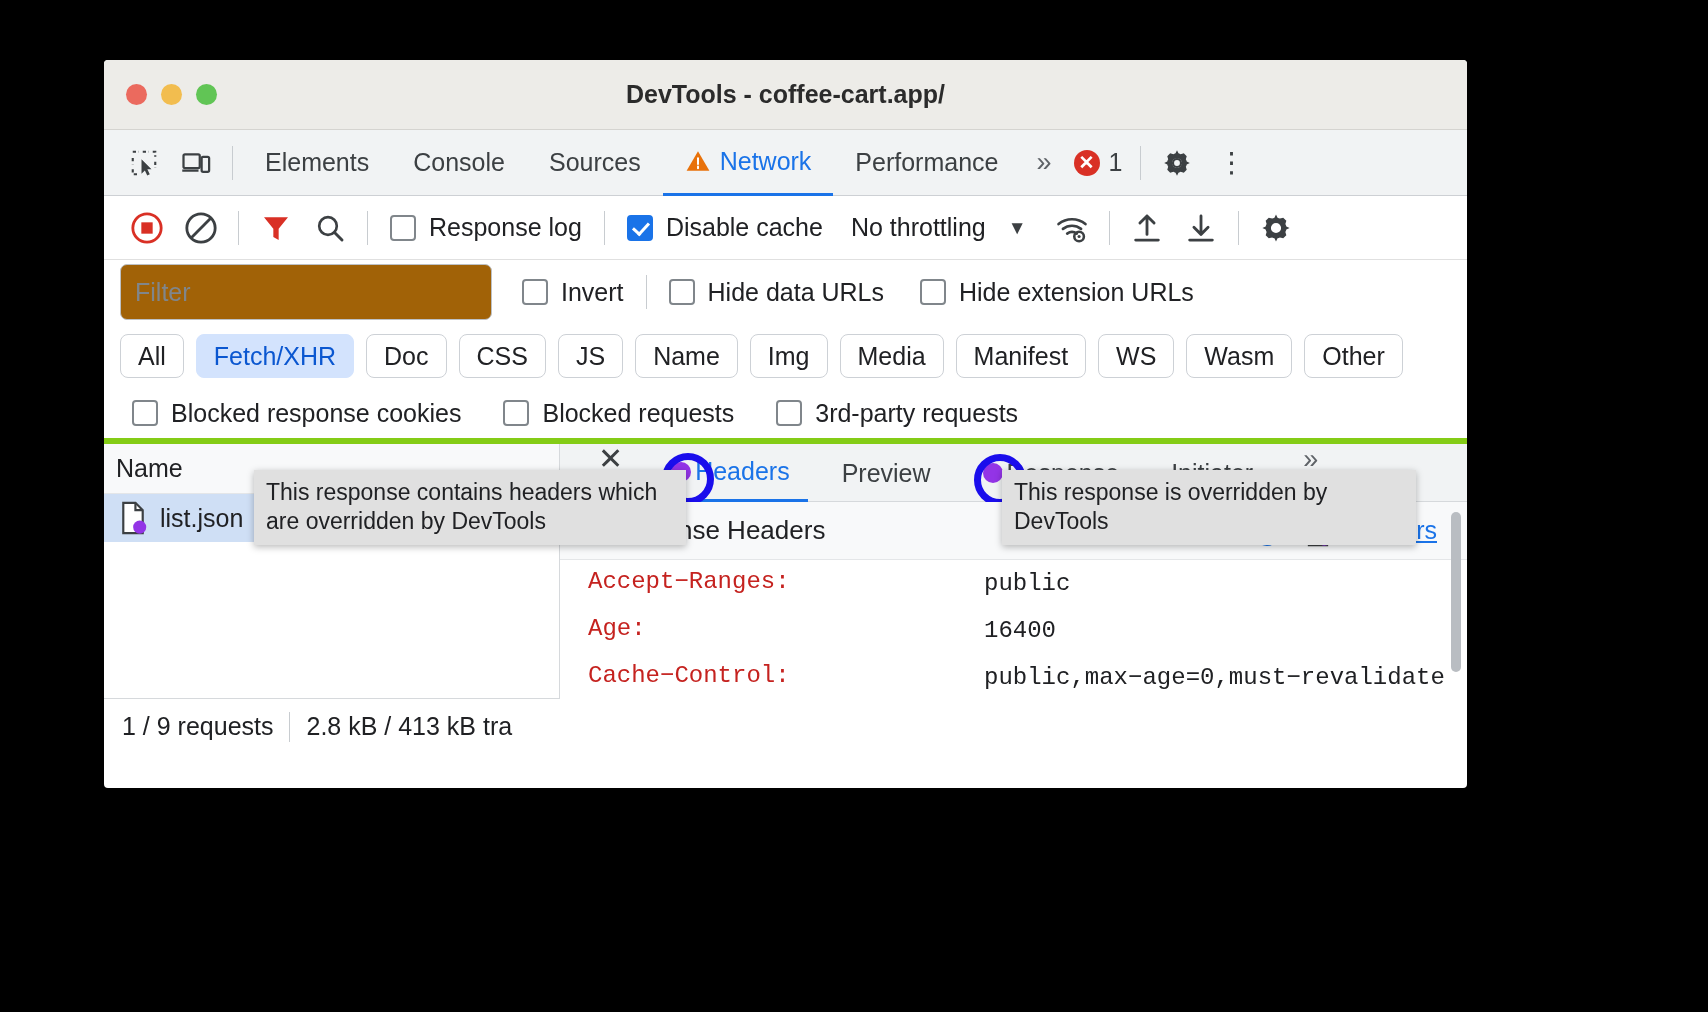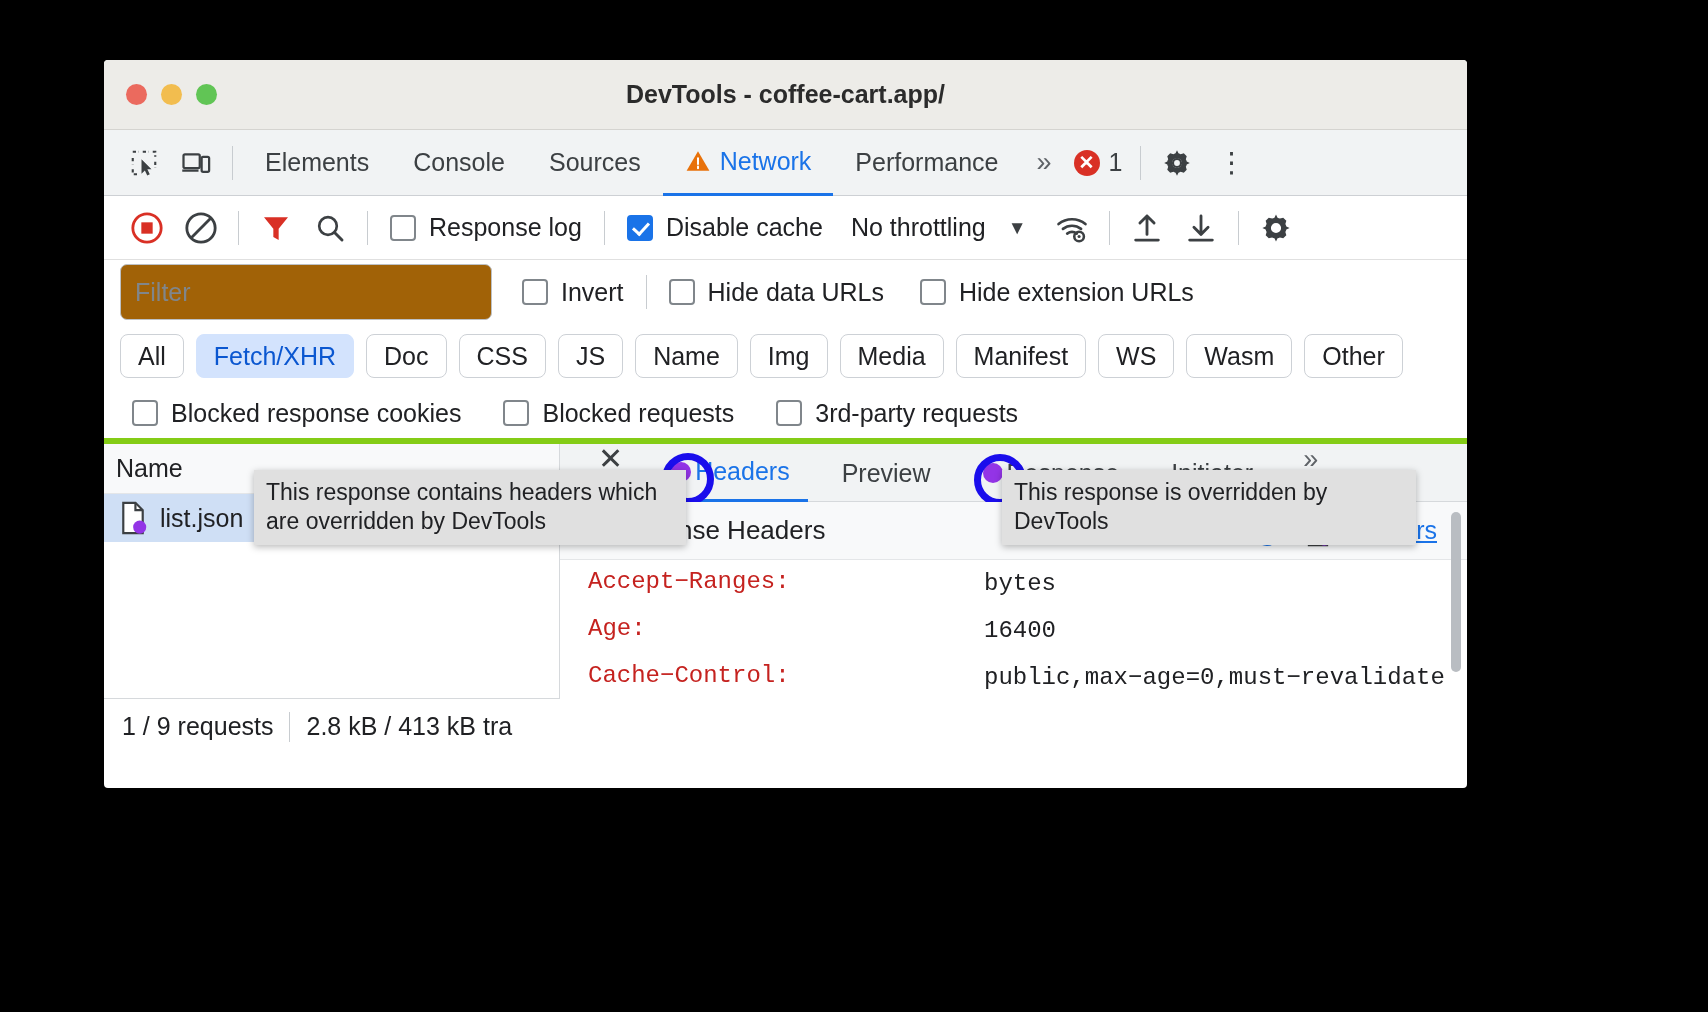--- a/index.html
+++ b/index.html
@@ -461,21 +461,21 @@
                 <path d="M4 1.5h10l6 6v19H4z" fill="#fff" stroke="#3c4043" stroke-width="1.8"></path>
                 <path d="M14 1.5v6h6" fill="none" stroke="#3c4043" stroke-width="1.8"></path>
                 <circle cx="17.5" cy="21.5" r="5.4" fill="#9334e6"></circle>
               </svg>
             </span>
             <span class="headerslink">.headers</span>
           </div>
 
           <div class="hrow">
             <div class="hname">Accept−Ranges:</div>
-            <div class="hval">bytes</div>
+            <div class="hval">public</div>
           </div>
           <div class="hrow">
             <div class="hname">Age:</div>
             <div class="hval">16400</div>
           </div>
           <div class="hrow">
             <div class="hname">Cache−Control:</div>
             <div class="hval">public,max−age=0,must−revalidate</div>
           </div>
 

